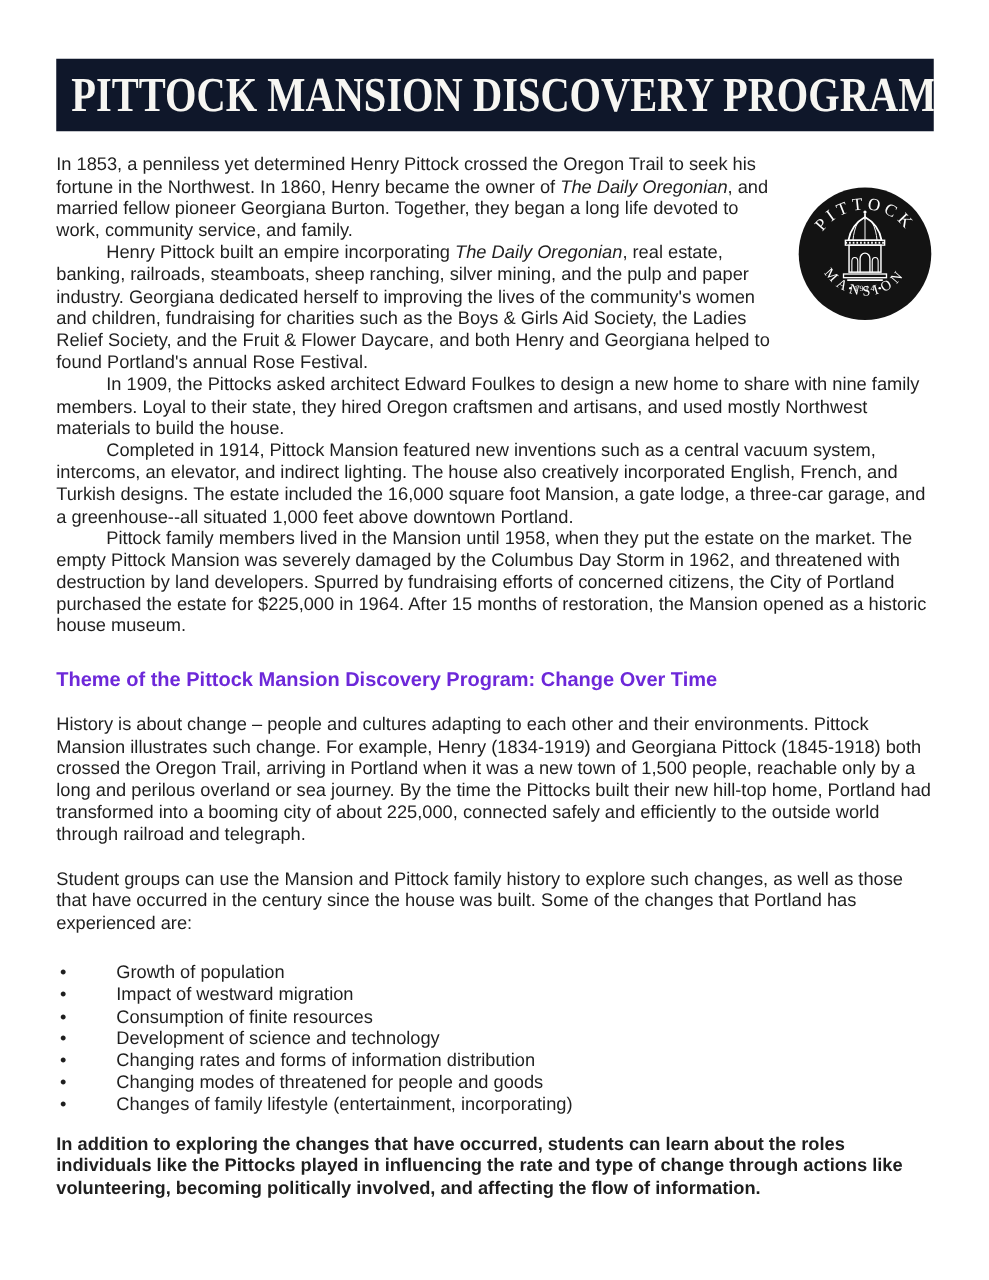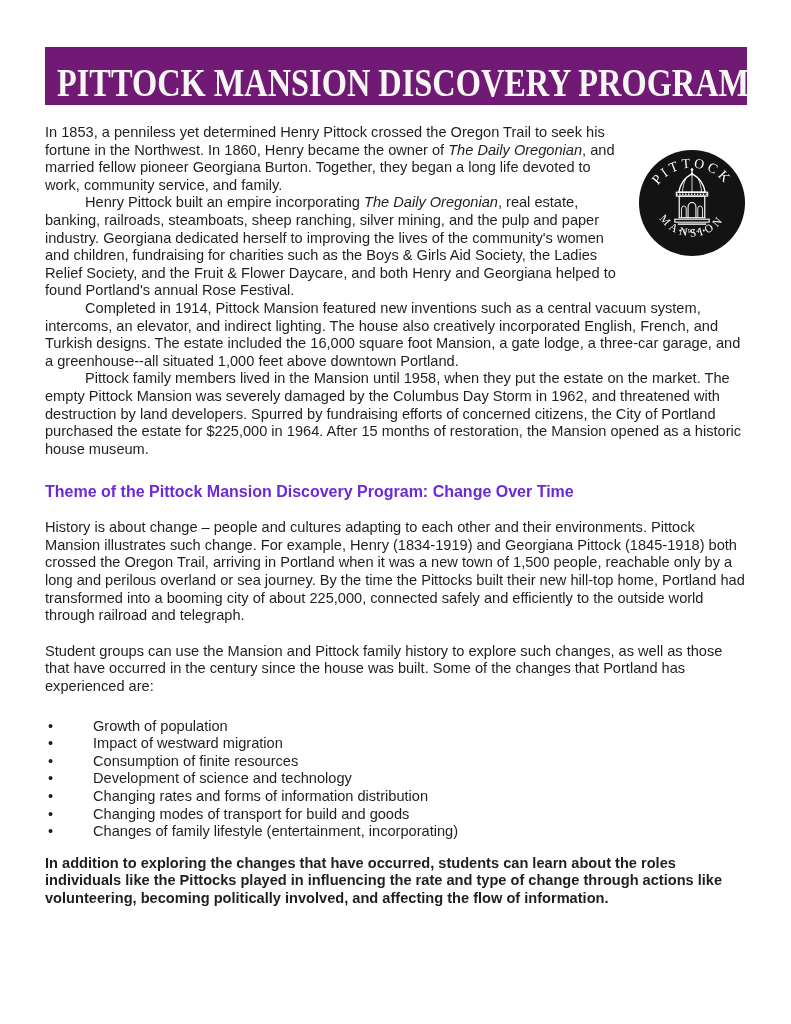--- a/index.html
+++ b/index.html
@@ -9,23 +9,23 @@
     height: 1024px;
     background: #ffffff;
     font-family: "Liberation Sans", sans-serif;
     color: #1f1f1f;
     overflow: hidden;
     box-sizing: border-box;
   }
   .banner {
     margin: 47px 44px 0 45px;
     height: 58px;
-    background: #701a75;
+    background: #0f172a;
     display: flex;
-    align-items: flex-end;
+    align-items: center;
     padding-left: 12px;
     box-sizing: border-box;
     overflow: hidden;
   }
   .banner-title {
     font-family: "Liberation Serif", serif;
     font-weight: 700;
     font-size: 39px;
     color: #f7f6f2;
     white-space: nowrap;
@@ -111,37 +111,38 @@
         <circle cx="44" cy="84" r="1" fill="#ffffff"></circle>
         <circle cx="68" cy="84" r="1" fill="#ffffff"></circle>
         <text x="56" y="86.5" text-anchor="middle" font-family="Liberation Serif, serif" font-size="6.5" letter-spacing="1.2" fill="#ffffff">1914</text>
       </svg>
     </div>
 
 
     <div class="intro" id="intro">
         <p class=""><span>In 1853, a penniless yet determined Henry Pittock crossed the Oregon Trail to seek his fortune in the Northwest. In 1860, Henry became the owner of </span><em>The Daily Oregonian</em><span>, and married fellow pioneer Georgiana Burton. Together, they began a long life devoted to work, community service, and family.</span></p>
         <p class="indent"><span>Henry Pittock built an empire incorporating </span><em>The Daily Oregonian</em><span>, real estate, banking, railroads, steamboats, sheep ranching, silver mining, and the pulp and paper industry. Georgiana dedicated herself to improving the lives of the community's women and children, fundraising for charities such as the Boys &amp; Girls Aid Society, the Ladies Relief Society, and the Fruit &amp; Flower Daycare, and both Henry and Georgiana helped to found Portland's annual Rose Festival.</span></p>
+        <p class="indent"><span>In 1909, the Pittocks asked architect Edward Foulkes to design a new home to share with nine family members. Loyal to their state, they hired Oregon craftsmen and artisans, and used mostly Northwest materials to build the house.</span></p>
         <p class="indent"><span>Completed in 1914, Pittock Mansion featured new inventions such as a central vacuum system, intercoms, an elevator, and indirect lighting. The house also creatively incorporated English, French, and Turkish designs. The estate included the 16,000 square foot Mansion, a gate lodge, a three-car garage, and a greenhouse--all situated 1,000 feet above downtown Portland.</span></p>
         <p class="indent"><span>Pittock family members lived in the Mansion until 1958, when they put the estate on the market. The empty Pittock Mansion was severely damaged by the Columbus Day Storm in 1962, and threatened with destruction by land developers. Spurred by fundraising efforts of concerned citizens, the City of Portland purchased the estate for $225,000 in 1964. After 15 months of restoration, the Mansion opened as a historic house museum.</span></p>
       </div>
 
     <h3 class="theme-heading">Theme of the Pittock Mansion Discovery Program: Change Over Time</h3>
 
     <div class="theme-paras" id="theme-paras">
         <p>History is about change – people and cultures adapting to each other and their environments. Pittock Mansion illustrates such change. For example, Henry (1834-1919) and Georgiana Pittock (1845-1918) both crossed the Oregon Trail, arriving in Portland when it was a new town of 1,500 people, reachable only by a long and perilous overland or sea journey. By the time the Pittocks built their new hill-top home, Portland had transformed into a booming city of about 225,000, connected safely and efficiently to the outside world through railroad and telegraph.</p>
         <p>Student groups can use the Mansion and Pittock family history to explore such changes, as well as those that have occurred in the century since the house was built. Some of the changes that Portland has experienced are:</p>
       </div>
 
     <ul class="bullets" id="bullets">
         <li>Growth of population</li>
         <li>Impact of westward migration</li>
         <li>Consumption of finite resources</li>
         <li>Development of science and technology</li>
         <li>Changing rates and forms of information distribution</li>
-        <li>Changing modes of transport for build and goods</li>
+        <li>Changing modes of threatened for people and goods</li>
         <li>Changes of family lifestyle (entertainment, incorporating)</li>
       </ul>
 
     <p class="closing">In addition to exploring the changes that have occurred, students can learn about the roles individuals like the Pittocks played in influencing the rate and type of change through actions like volunteering, becoming politically involved, and affecting the flow of information.</p>
 
   </main>
 </div>
 
 </body></html>

